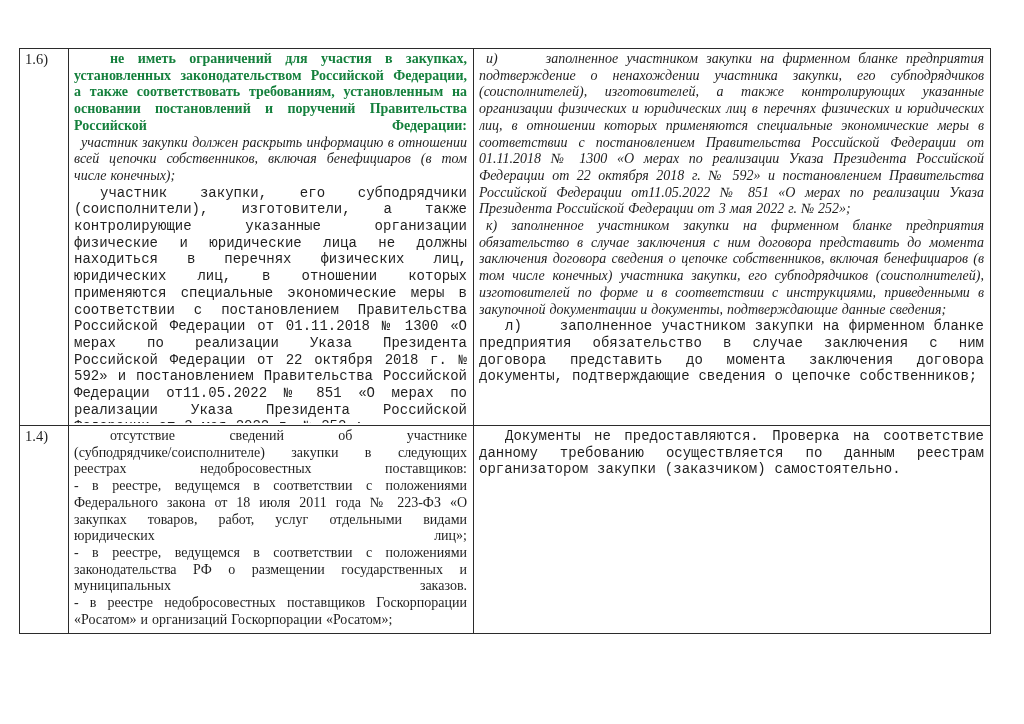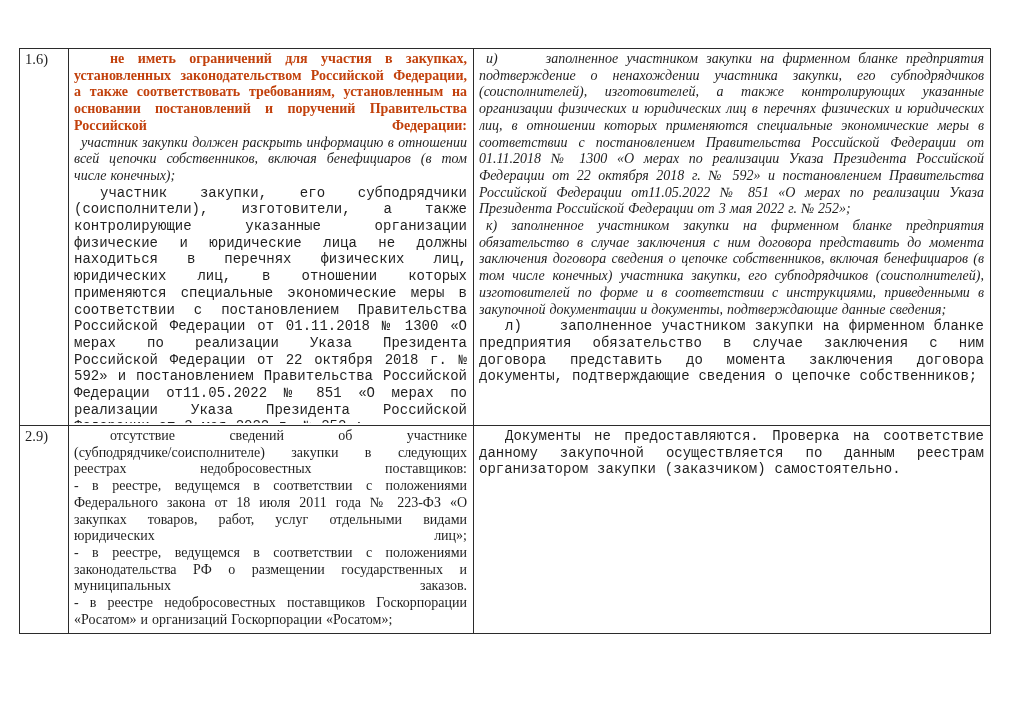--- a/index.html
+++ b/index.html
@@ -31,21 +31,21 @@
   tr.r1 .cell-inner { height: 372px; overflow: hidden; }
   tr.r2 .cell-inner { height: 203px; overflow: hidden; }
   .num-cell { font-size: 14.5px; padding-left: 7px; }
   .para {
     margin: 0;
     font-size: 14px;
     line-height: 16.7px;
     text-align: justify;
     word-spacing: 0.5px;
   }
-  .para.bold { font-weight: bold; color: #c2410c; }
+  .para.bold { font-weight: bold; color: #15803d; }
   .stretch { text-align-last: justify; -moz-text-align-last: justify; }
   .ind-1 { text-indent: 7px; font-style: italic; }
   .ind-2 { text-indent: 26px; font-family: Liberation Mono, monospace; }
   .ind-3 { text-indent: 36px; }
   .plabel { padding-right: 48px; }
   .plabel.narrow { padding-right: 38px; }
 </style>
 </head>
 <body>
 
@@ -71,31 +71,31 @@
           <td class="cell docs-cell">
             <div class="cell-inner">
               <p class="para ind-1"><span class="plabel">и)</span>заполненное участником закупки на фирменном бланке предприятия подтверждение о ненахождении участника закупки, его субподрядчиков (соисполнителей), изготовителей, а также контролирующих указанные организации физических и юридических лиц в перечнях физических и юридических лиц, в отношении которых применяются специальные экономические меры в соответствии с постановлением Правительства Российской Федерации от 01.11.2018 № 1300 «О мерах по реализации Указа Президента Российской Федерации от 22 октября 2018 г. № 592» и постановлением Правительства Российской Федерации от11.05.2022 № 851 «О мерах по реализации Указа Президента Российской Федерации от 3 мая 2022 г. № 252»;</p>
               <p class="para ind-1">к) заполненное участником закупки на фирменном бланке предприятия обязательство в случае заключения с ним договора представить до момента заключения договора сведения о цепочке собственников, включая бенефициаров (в том числе конечных) участника закупки, его субподрядчиков (соисполнителей), изготовителей по форме и в соответствии с инструкциями, приведенными в закупочной документации и документы, подтверждающие данные сведения;</p>
               <p class="para ind-2"><span class="plabel narrow">л)</span>заполненное участником закупки на фирменном бланке предприятия обязательство в случае заключения с ним договора представить до момента заключения договора документы, подтверждающие сведения о цепочке собственников;</p>
             </div>
           </td>
         </tr>
         <tr class="r2">
           <td class="cell num-cell">
-            <div class="cell-inner"><span>2.9)</span></div>
+            <div class="cell-inner"><span>1.4)</span></div>
           </td>
           <td class="cell req-cell">
             <div class="cell-inner">
               <p class="para ind-3 stretch">отсутствие сведений об участнике<br>(субподрядчике/соисполнителе) закупки в следующих<br>реестрах недобросовестных поставщиков:</p>
               <p class="para stretch">- в реестре, ведущемся в соответствии с положениями<br>Федерального закона от 18 июля 2011 года № 223-ФЗ «О<br>закупках товаров, работ, услуг отдельными видами<br>юридических лиц»;</p>
               <p class="para stretch">- в реестре, ведущемся в соответствии с положениями<br>законодательства РФ о размещении государственных и<br>муниципальных заказов.</p>
               <p class="para">- в реестре недобросовестных поставщиков Госкорпорации «Росатом» и организаций Госкорпорации «Росатом»;</p>
             </div>
           </td>
           <td class="cell docs-cell">
             <div class="cell-inner">
-              <p class="para ind-2">Документы не предоставляются. Проверка на соответствие данному закупочной осуществляется по данным реестрам организатором закупки (заказчиком) самостоятельно.</p>
+              <p class="para ind-2">Документы не предоставляются. Проверка на соответствие данному требованию осуществляется по данным реестрам организатором закупки (заказчиком) самостоятельно.</p>
             </div>
           </td>
         </tr>
       </tbody>
   </table>
 </div>
 
 </body></html>

